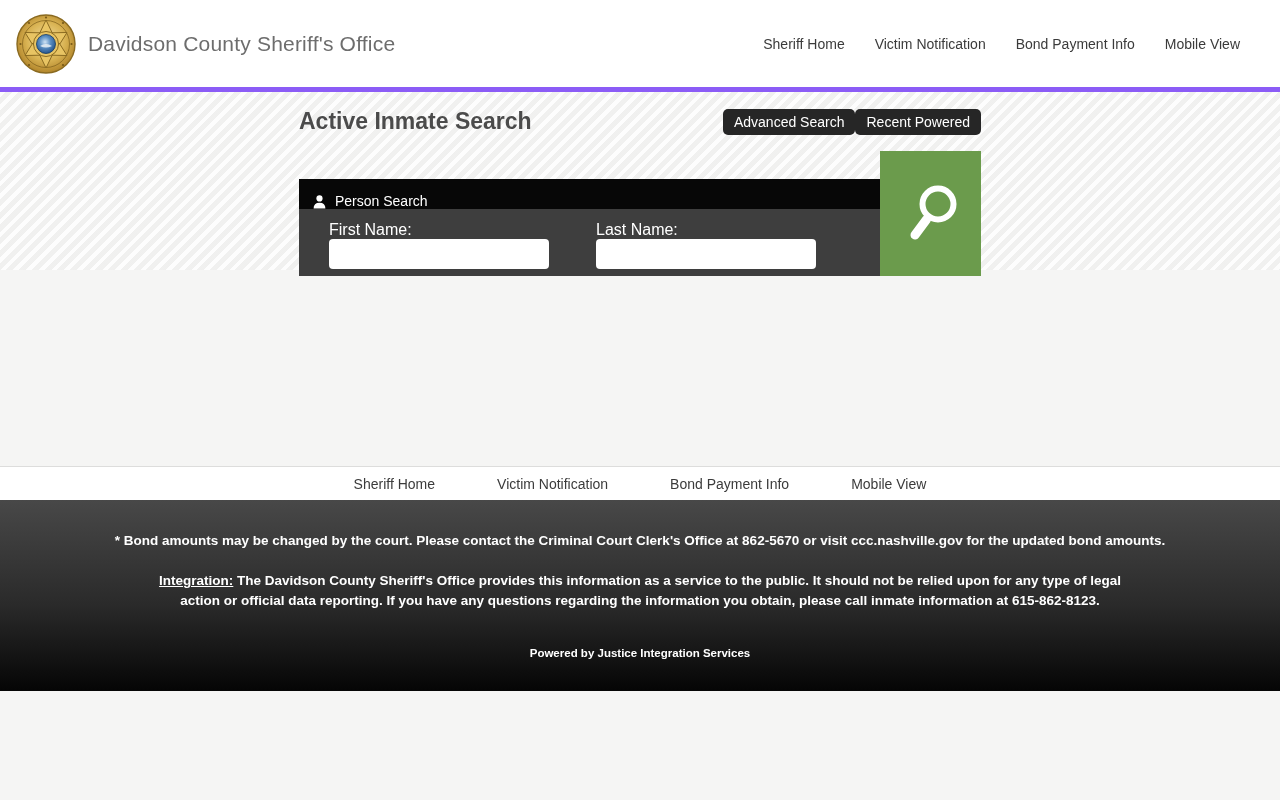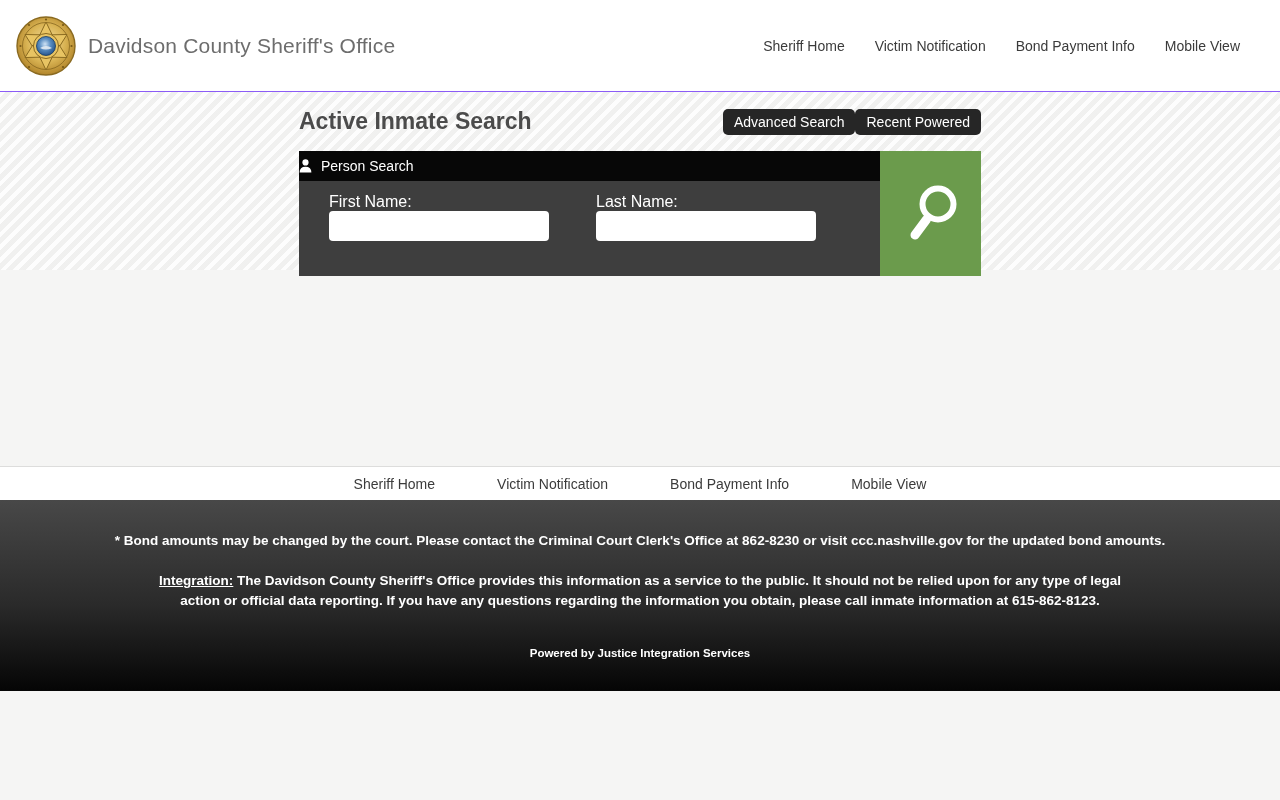--- a/index.html
+++ b/index.html
@@ -6,21 +6,21 @@
   html, body { width: 1280px; height: 800px; overflow: hidden; }
   body {
     font-family: "Liberation Sans", sans-serif;
     background: #f5f5f4;
   }
 
   
   .site-header {
     height: 92px;
     background: #ffffff;
-    border-bottom: 1px solid #8b5cf6;
+    border-bottom: 5px solid #8b5cf6;
     display: flex;
     align-items: center;
     padding: 0 40px 0 16px;
   }
   .brand { display: flex; align-items: center; gap: 12px; }
   .brand-logo { width: 60px; height: 62px; display: block; }
   .brand-title {
     font-size: 21px;
     color: #6d6d6d;
     font-weight: 400;
@@ -73,23 +73,25 @@
     margin-top: 11px;
     display: flex;
     height: 125px;
   }
   .panel-left { width: 581px; display: flex; flex-direction: column; }
   .panel-header {
     height: 30px;
     background: #070707;
     color: #ffffff;
     display: flex;
-    align-items: center;
+    align-items: flex-end;
+    padding-left: 14px;
     gap: 9px;
     font-size: 14px;
+    margin-top: 28px;
   }
   .person-icon { width: 13px; height: 14px; display: block; }
   .panel-body {
     flex: 1;
     background: #3e3e3e;
     display: flex;
     gap: 47px;
     padding: 12px 0 0 30px;
   }
   .field-group { display: flex; flex-direction: column; }
@@ -260,21 +262,21 @@
 <div class="content-spacer"></div>
 
 <nav class="footer-nav-band">
   <a href="#">Sheriff Home</a>
   <a href="#">Victim Notification</a>
   <a href="#">Bond Payment Info</a>
   <a href="#">Mobile View</a>
 </nav>
 
 <footer class="site-footer">
-  <div class="bond-notice">* Bond amounts may be changed by the court. Please contact the Criminal Court Clerk's Office at 862-8230 or visit ccc.nashville.gov for the updated bond amounts.</div>
+  <div class="bond-notice">* Bond amounts may be changed by the court. Please contact the Criminal Court Clerk's Office at 862-5670 or visit ccc.nashville.gov for the updated bond amounts.</div>
   <div class="disclaimer">
     <span class="u">Integration:</span><span> The Davidson County Sheriff's Office provides this information as a service to the public. It should not be relied upon for any type of legal action or official data reporting. If you have any questions regarding the information you obtain, please call inmate information at 615-862-8123.</span>
   </div>
   <div class="powered">
     <span>Powered by </span><a href="#">Justice Integration Services</a>
   </div>
 </footer>
 
 <div class="page-bottom"></div>
 

